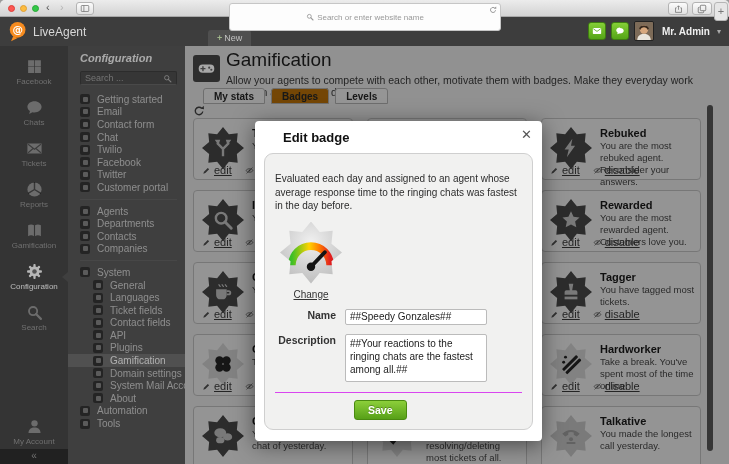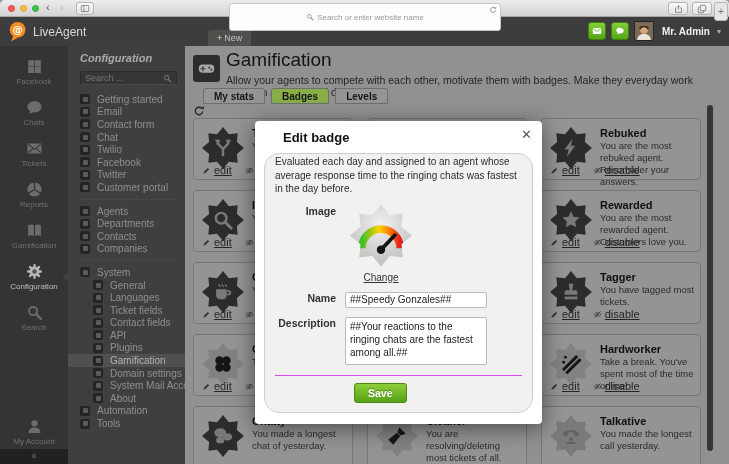--- a/index.html
+++ b/index.html
@@ -59,21 +59,21 @@
   .cfg-row.indent{padding-left:13px;}
   .cfg-row.active{background:#6f6f6f;margin-left:-12px;padding-left:25px;color:#f2f2f2;}
   .cfg-sep{border-top:1px solid #636363;margin:5px 8px 5px 0;}
   
   .content{position:absolute;left:185px;top:0;width:544px;height:418px;background:#c9c9c9;}
   .page-icon{position:absolute;left:8px;top:9px;width:27px;height:27px;background:#3f3f3f;border-radius:3px;padding:5px 3px;color:#e8e8e8;}
   .page-title{position:absolute;left:41px;top:3px;font-size:19px;color:#1c1c1c;}
   .page-desc{position:absolute;left:41px;top:28px;width:480px;font-size:10.5px;color:#333;}
   .tabs{position:absolute;left:18px;top:42px;display:flex;gap:6px;}
   .tab{height:16px;line-height:15px;padding:0 10px;font-size:10px;font-weight:bold;color:#222;background:#cfcfcf;border:1px solid #999;border-radius:3px 3px 0 0;}
-  .tab.active{background:#bef264;}
+  .tab.active{background:#a16207;}
   .grid-refresh{position:absolute;left:8px;top:59px;width:12px;height:12px;color:#3a3a3a;}
   .grid{position:absolute;left:8px;top:72px;display:grid;grid-template-columns:160px 160px 160px;grid-auto-rows:62px;column-gap:14px;row-gap:10px;}
   .card{position:relative;border:1px solid #a6a6a6;border-radius:4px;background:#cecece;}
   .octa{position:absolute;left:8px;top:8px;width:42px;height:42px;display:flex;align-items:center;justify-content:center;clip-path:polygon(100% 50%,83% 64%,85% 85%,64% 83%,50% 100%,36% 83%,15% 85%,17% 64%,0% 50%,17% 36%,15% 15%,36% 17%,50% 0%,64% 17%,85% 15%,83% 36%);}
   .octa .ico{width:22px;height:22px;}
   .octa.dark{background:#3d3d3d;color:#a8a8a8;}
   .octa.light{background:#b5b5b5;color:#1f1f1f;}
   .octa.muted{background:#aaa;color:#888;}
   .b-title{position:absolute;left:58px;top:8px;font-size:11px;font-weight:bold;color:#161616;}
   .b-desc{position:absolute;left:58px;top:21px;right:5px;font-size:9.5px;line-height:1.25;color:#3a3a3a;}
@@ -81,21 +81,21 @@
   .b-link{display:flex;align-items:center;gap:3px;}
   .b-link .ico{width:9px;height:9px;color:#444;}
   .b-link .lbl{text-decoration:underline;}
   .scrollthumb{position:absolute;left:522px;top:59px;width:6px;height:346px;background:#4c4c4c;border-radius:3px;}
   
   .dim{position:absolute;left:0;top:0;width:729px;height:418px;background:rgba(0,0,0,0.28);z-index:10;}
   .modal{position:absolute;left:255px;top:75px;width:287px;background:#fff;border-radius:4px;box-shadow:0 4px 22px rgba(0,0,0,0.5);z-index:20;}
   .m-head{position:relative;padding:7px 28px 5px;}
   .m-title{font-size:13px;font-weight:bold;color:#111;}
   .m-close{position:absolute;right:10px;top:6px;font-size:13px;font-weight:bold;color:#555;}
-  .m-panel{margin:2px 9px 11px;background:#f1f1f0;border:1px solid #cfcfcf;border-radius:15px;padding:1px 10px 8px;font-size:10px;}
+  .m-panel{margin:2px 9px 11px;background:#f1f1f0;border:1px solid #cfcfcf;border-radius:9px;padding:18px 10px 8px;font-size:10px;}
   .m-desc{color:#2d2d2d;line-height:1.35;}
   .m-row{display:flex;margin-top:9px;}
   .m-label{width:70px;flex:none;text-align:right;font-weight:bold;color:#333;padding-right:9px;font-size:10.5px;}
   .m-imgblock{width:72px;display:flex;flex-direction:column;align-items:center;}
   .m-octa{width:62px;height:62px;background:radial-gradient(circle at 50% 32%,#f0f0f0,#b2b2b2);display:flex;align-items:center;justify-content:center;clip-path:polygon(100% 50%,83% 64%,85% 85%,64% 83%,50% 100%,36% 83%,15% 85%,17% 64%,0% 50%,17% 36%,15% 15%,36% 17%,50% 0%,64% 17%,85% 15%,83% 36%);}
   .m-change{margin-top:5px;font-size:10px;color:#333;text-decoration:underline;text-align:right;}
   .m-input{width:142px;height:16px;border:1px solid #bbb;border-radius:2px;font-size:10px;padding:1px 4px;color:#222;font-family:"Liberation Sans",sans-serif;}
   .m-textarea{width:142px;height:48px;border:1px solid #bbb;border-radius:2px;font-size:10px;padding:2px 4px;color:#222;resize:none;font-family:"Liberation Sans",sans-serif;line-height:1.3;}
   .m-foot{border-top:1px solid #d946ef;margin-top:10px;padding:7px 0 1px 79px;}
   .save-btn{background:linear-gradient(#8ccf3a,#57a018);border:1px solid #4a8a11;border-radius:3px;color:#fff;font-weight:bold;font-size:10.5px;padding:3px 13px;text-shadow:0 -1px 0 rgba(0,0,0,0.3);font-family:"Liberation Sans",sans-serif;}
@@ -841,21 +841,20 @@
     <div class="dim"></div>
 
     <div class="modal">
       <div class="m-head">
         <span class="m-title">Edit badge</span>
         <span class="m-close">✕</span>
       </div>
       <div class="m-panel">
         <div class="m-desc">Evaluated each day and assigned to an agent whose average response time to the ringing chats was fastest in the day before.</div>
         <div class="m-row">
-          <span class="m-label">Image</span>
           <div class="m-imgblock">
             <div class="m-octa">
               <span class="ico" style="width:54px;height:46px">
                 <svg viewBox="0 0 70 60">
                   <defs>
                     <linearGradient id="gg" x1="0" y1="0" x2="1" y2="0">
                       <stop offset="0" stop-color="#3cbf27"></stop>
                         <stop offset="0.45" stop-color="#ffd200"></stop>
                       <stop offset="0.72" stop-color="#ff7a00"></stop>
                         <stop offset="1" stop-color="#e01f1f"></stop>

